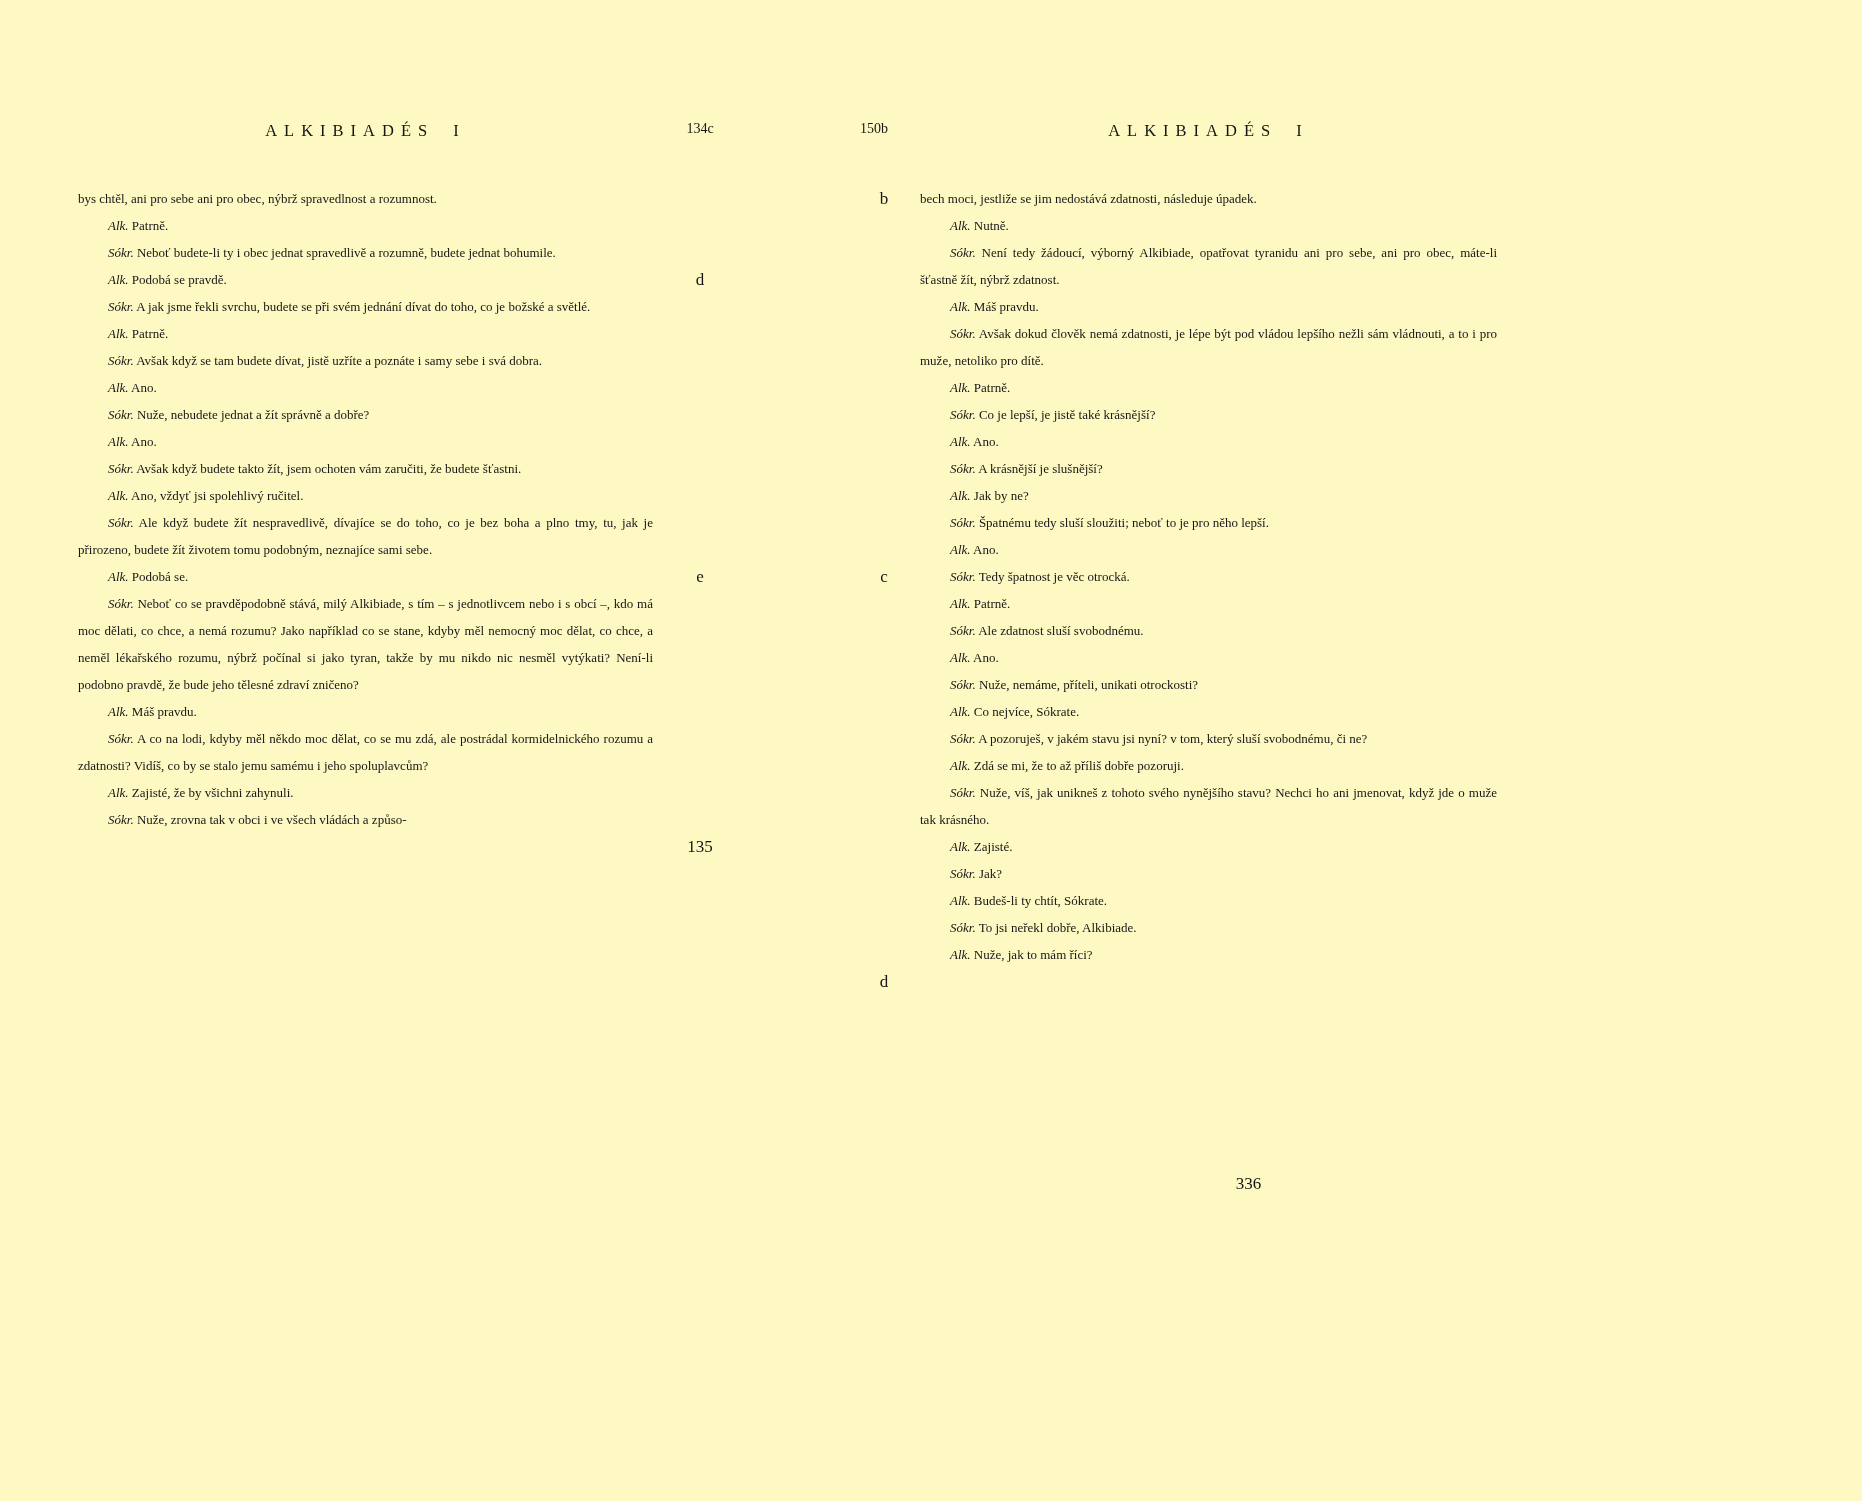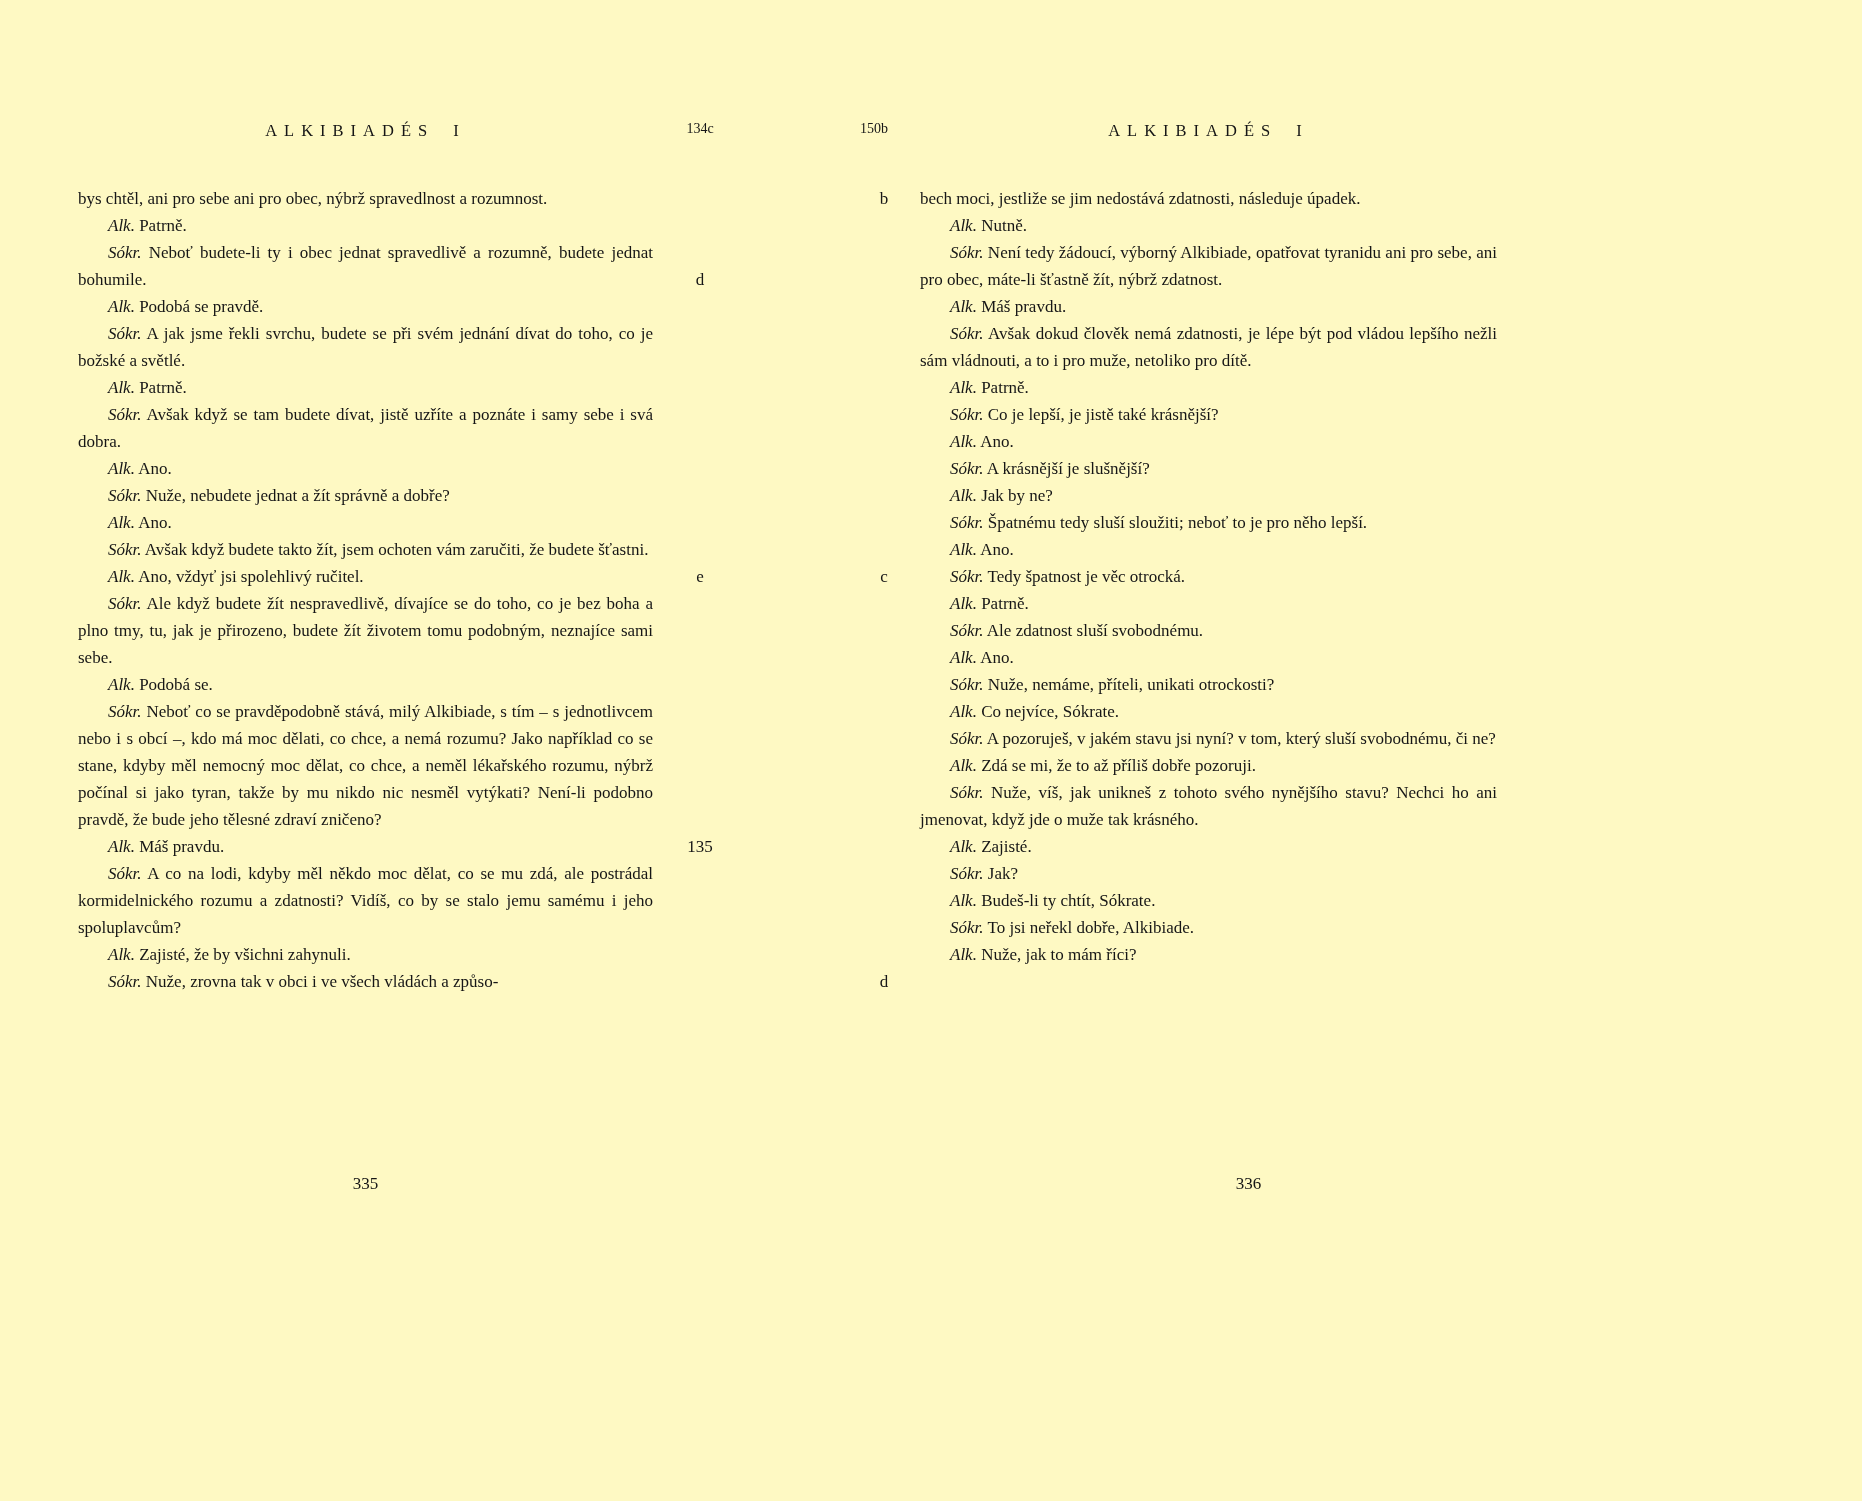--- a/index.html
+++ b/index.html
@@ -32,21 +32,21 @@
     top: 121px;
     font-size: 14px;
     text-align: center;
   }
   #page-left  .stephanus-header { left: 672px; width: 56px; }
   #page-right .stephanus-header { left: 846px; width: 56px; }
 
   .textblock {
     position: absolute;
     top: 185px;
-    font-size: 17px;
+    font-size: 13px;
     line-height: 27px;
     text-align: justify;
   }
   #page-left  .textblock { left: 78px;  width: 575px; }
   #page-right .textblock { left: 920px; width: 577px; }
 
   .para { text-indent: 30px; }
   .para.noindent { text-indent: 0; }
   .speaker { font-style: italic; }
 
@@ -103,21 +103,20 @@
         <p class="para"><span class="speaker">Alk.</span> Máš pravdu.</p>
         <p class="para"><span class="speaker">Sókr.</span> A co na lodi, kdyby měl někdo moc dělat, co se mu zdá, ale postrádal kormidelnického rozumu a zdatnosti? Vidíš, co by se stalo jemu samému i jeho spoluplavcům?</p>
         <p class="para"><span class="speaker">Alk.</span> Zajisté, že by všichni zahynuli.</p>
         <p class="para"><span class="speaker">Sókr.</span> Nuže, zrovna tak v obci i ve všech vládách a způso-</p>
       </div>
     <div class="margin-zone">
         <span class="margin-note" style="top: 81px;">d</span>
         <span class="margin-note" style="top: 378px;">e</span>
         <span class="margin-note" style="top: 648px;">135</span>
       </div>
-    <div class="page-number">335</div>
   </section>
 
   <section class="page" id="page-right">
     <div class="stephanus-header">150b</div>
     <div class="running-head">ALKIBIADÉS I</div>
     <div class="textblock">
         <p class="para noindent">bech moci, jestliže se jim nedostává zdatnosti, následuje úpadek.</p>
         <p class="para"><span class="speaker">Alk.</span> Nutně.</p>
         <p class="para"><span class="speaker">Sókr.</span> Není tedy žádoucí, výborný Alkibiade, opatřovat tyranidu ani pro sebe, ani pro obec, máte-li šťastně žít, nýbrž zdatnost.</p>
         <p class="para"><span class="speaker">Alk.</span> Máš pravdu.</p>

